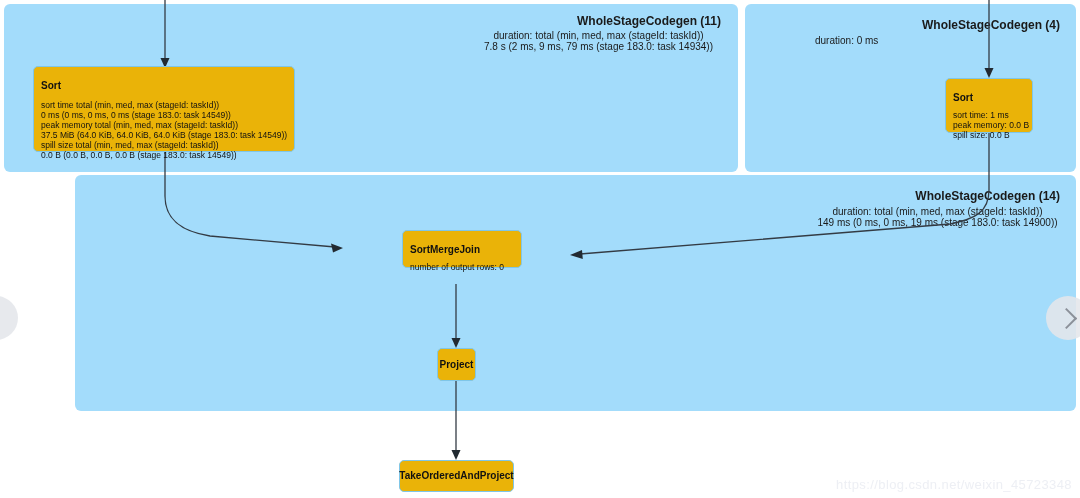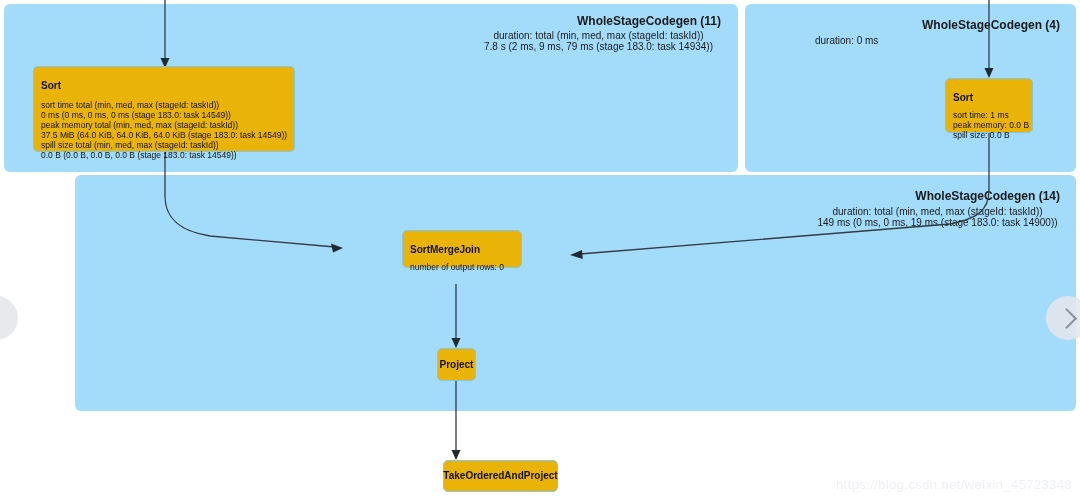--- a/index.html
+++ b/index.html
@@ -210,21 +210,21 @@
     <div class="node-title">SortMergeJoin</div>
     <div class="node-metrics tight">
       <div>number of output rows: 0</div>
     </div>
   </div>
 
   <div class="node centered" style="left:437px; top:348px; width:39px; height:33px;">
     <div class="node-title">Project</div>
   </div>
 
-  <div class="node centered" style="left:399px; top:460px; width:115px; height:32px;margin-left:44px;">
+  <div class="node centered" style="left:399px; top:460px; width:115px; height:32px;">
     <div class="node-title">TakeOrderedAndProject</div>
   </div>
 
   <div class="nav-btn left">
     <div class="chev left-dir"></div>
   </div>
   <div class="nav-btn right">
     <div class="chev right-dir"></div>
   </div>
 

